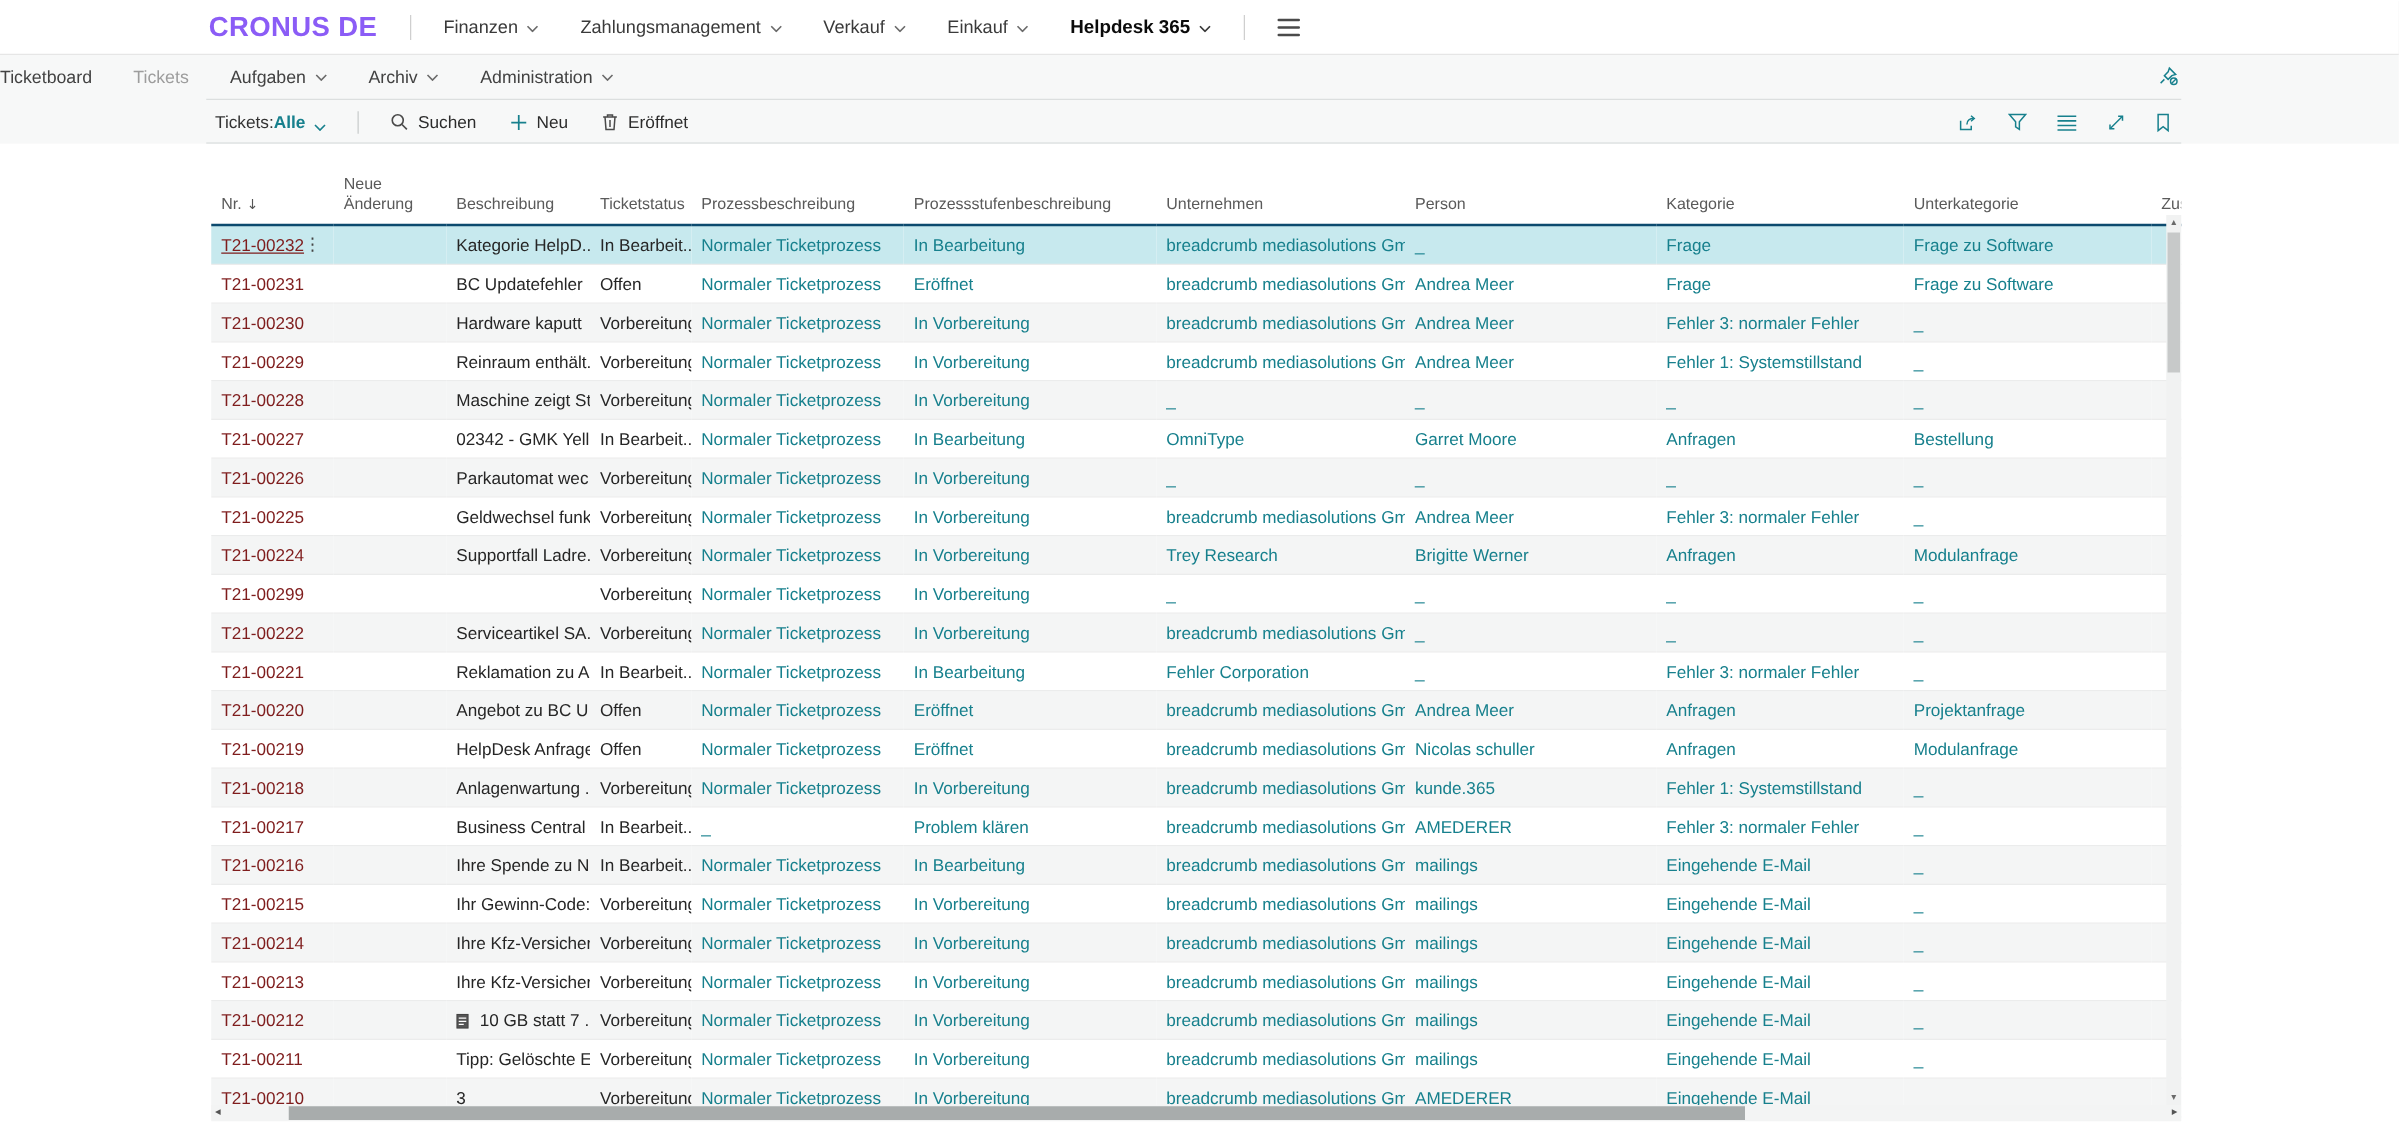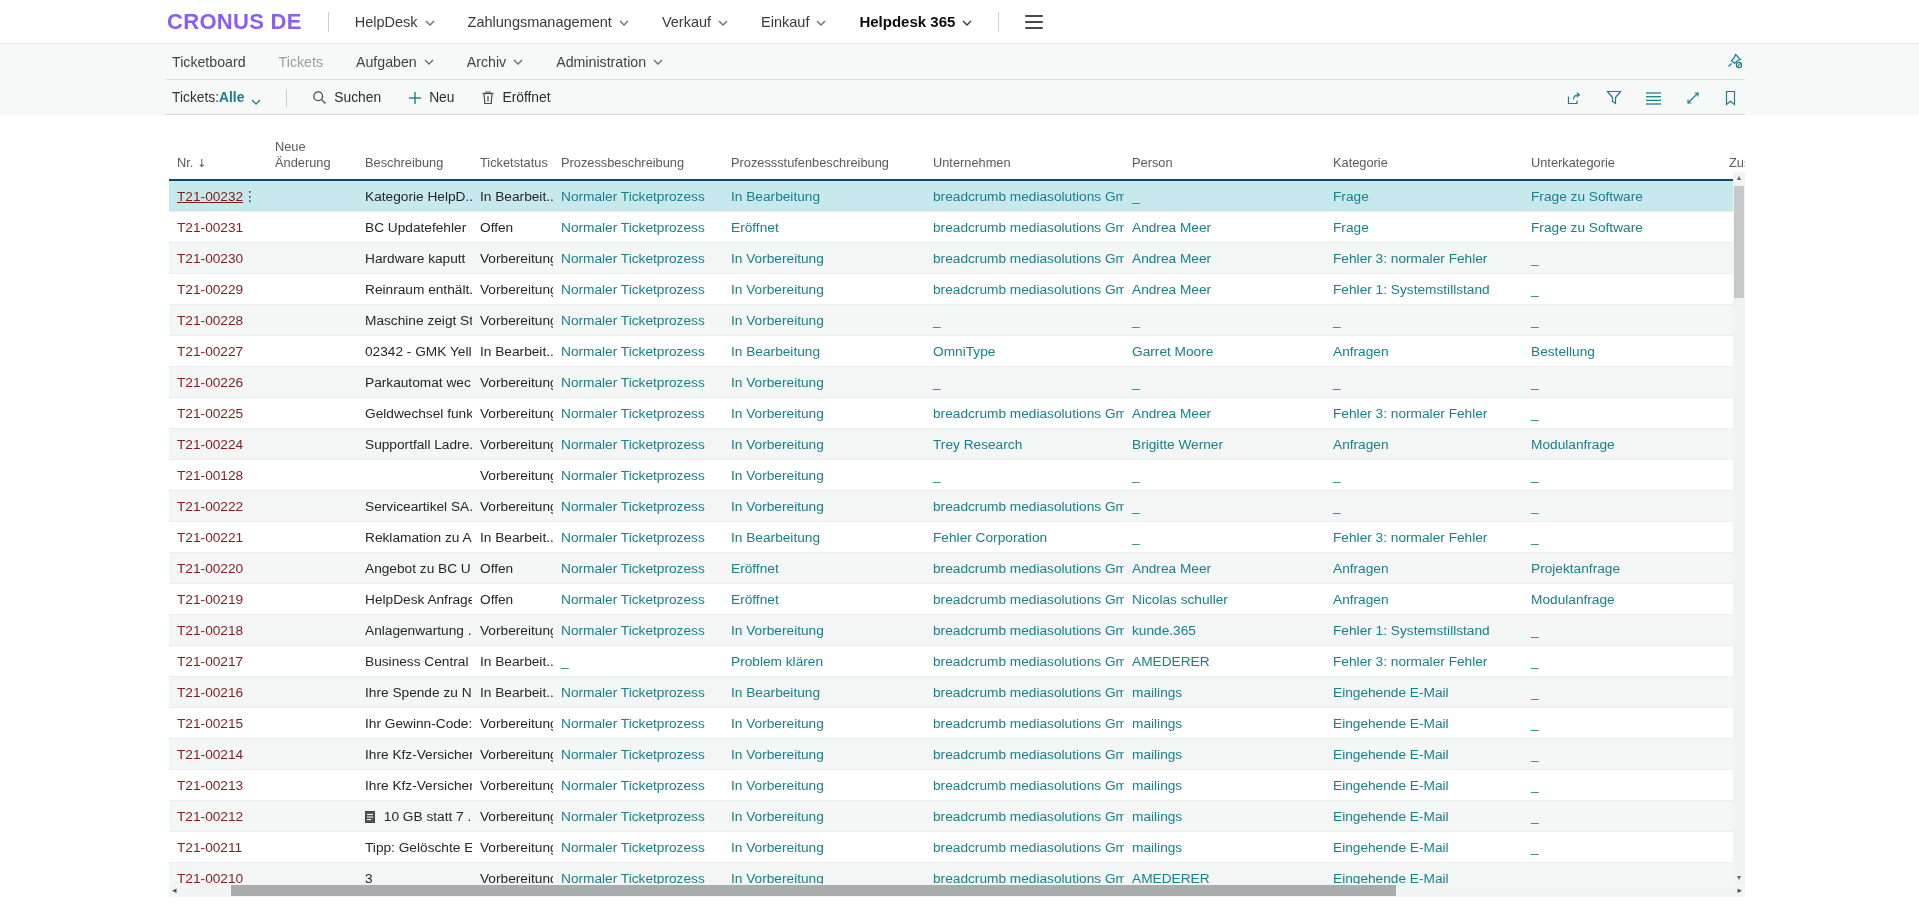--- a/index.html
+++ b/index.html
@@ -17,21 +17,21 @@
   .vdiv{width:1px;height:20px;background:#cfcfcf;margin:0 26px;flex:0 0 auto}
   .appnav{display:flex;align-items:center;gap:33px}
   .nav-item{display:flex;align-items:center;gap:7px;font-size:14.5px;color:#3a3a3a;white-space:nowrap}
   .nav-item .chev{display:inline-flex;margin-top:2px}
   .nav-item.current{font-weight:700;color:#0b0b0b;font-size:15px}
   .burger{display:flex;flex-direction:column;gap:4px;width:18px}
   .burger i{display:block;height:2px;background:#4a4a4a;border-radius:1px}
 
   
   .subnav{height:37px;background:#f7f8f8;display:flex;align-items:center;gap:33px;
-    padding-left:172px;position:relative}
+    position:relative}
   .subnav::after{content:"";position:absolute;left:165px;width:1580px;bottom:0;height:1px;background:#dcdfdf}
   .pnav-item{display:flex;align-items:center;gap:7px;font-size:14.2px;color:#424242;white-space:nowrap}
   .pnav-item.current{color:#9d9d9d}
   .pin-btn{position:absolute;right:176px;top:9px;line-height:0}
 
   
   .toolbar{height:35px;background:#f7f8f8;display:flex;align-items:center;
     padding-left:172px;position:relative}
   .toolbar::after{content:"";position:absolute;left:165px;width:1580px;bottom:0;height:1px;background:#d4d8d8}
   .tb-label{font-size:13.8px;color:#333;}
@@ -80,21 +80,21 @@
   svg{display:block}
 </style>
 </head>
 <body>
 
 <header class="appbar">
   <div class="brand">CRONUS DE</div>
   <span class="vdiv"></span>
   <nav class="appnav">
     <button class="nav-item">
-      <span>HelpDesk</span>
+      <span>Finanzen</span>
       <span class="chev">
           <svg width="10" height="6" viewBox="0 0 10 6">
             <polyline points="1,1 5,5 9,1" fill="none" stroke="#6b6b6b" stroke-width="1.3"></polyline>
           </svg>
         </span>
     </button>
     <button class="nav-item">
       <span>Zahlungsmanagement</span>
       <span class="chev">
           <svg width="10" height="6" viewBox="0 0 10 6">
@@ -462,21 +462,21 @@
     <td>Normaler Ticketprozess</td>
     <td>In Vorbereitung</td>
     <td>Trey Research</td>
     <td>Brigitte Werner</td>
     <td>Anfragen</td>
     <td>Modulanfrage</td>
     <td class="c-zus"></td>
   </tr>
         <tr>
     <td class="c-nr">
-      <a href="#" class="v-nr">T21-00128</a>
+      <a href="#" class="v-nr">T21-00299</a>
       
     </td>
     <td class="c-neue"></td>
     <td class="c-desc">
       
       <span class="v-desc"></span>
     </td>
     <td class="c-status">Vorbereitung</td>
     <td>Normaler Ticketprozess</td>
     <td>In Vorbereitung</td>

